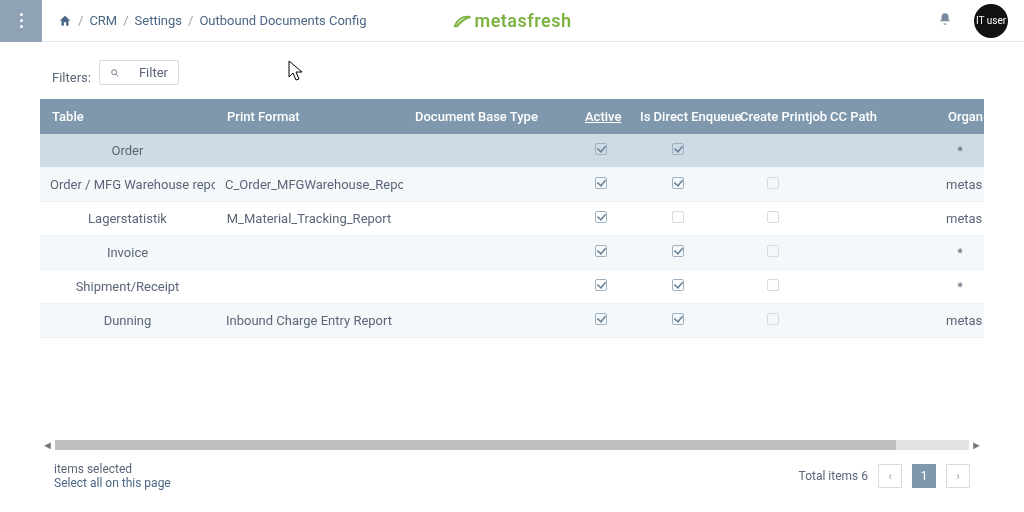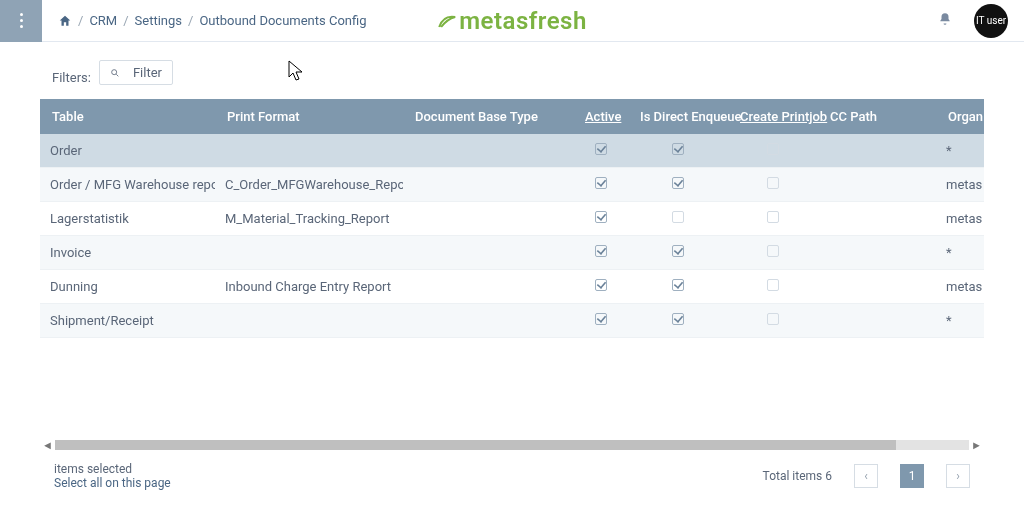--- a/index.html
+++ b/index.html
@@ -58,21 +58,21 @@
   }
   .home-icn svg { display:block; }
   .logo {
     position: absolute;
     left: 50%;
     transform: translateX(-50%);
     display: flex;
     align-items: center;
     color: #7cb342;
     font-weight: 600;
-    font-size: 24px;
+    font-size: 18px;
     letter-spacing: 0.5px;
   }
   .logo svg { margin-right: 2px; }
   .top-right {
     position: absolute;
     right: 16px;
     display: flex;
     align-items: center;
     gap: 22px;
   }
@@ -98,21 +98,21 @@
     font-size: 13px;
     color: #5a6678;
   }
   .filter-btn {
     border: 1px solid #d6dde4;
     background: #fff;
     padding: 4px 10px;
     border-radius: 2px;
     display: flex;
     align-items: center;
-    gap: 13px;
+    gap: 19px;
     cursor: pointer;
     color: #5a6678;
   }
   .filter-btn svg { width: 10px; height: 10px; }
   .table-wrap {
     margin: 0 40px;
     position: relative;
   }
   table {
     width: 100%;
@@ -128,20 +128,21 @@
     font-size: 13px;
     white-space: nowrap;
   }
   tbody td {
     padding: 9px 10px;
     color: #5a6678;
     font-size: 13px;
     border-bottom: 1px solid #edf1f4;
     white-space: nowrap;
     overflow: hidden;
+    text-align: center;
   }
   tbody tr:nth-child(even) td { background: #f5f8fa; }
   tbody tr.selected td { background: #cfdbe4; }
   .chk {
     display: inline-block;
     width: 12px; height: 12px;
     border: 1px solid #9fb0c0;
     border-radius: 2px;
     position: relative;
     margin: 0 auto;
@@ -184,21 +185,21 @@
     font-size: 12px;
     color: #5a6678;
   }
   .footer .left a {
     color: #4a6684;
     cursor: pointer;
   }
   .pager {
     display: flex;
     align-items: center;
-    gap: 22px;
+    gap: 10px;
   }
   .pg-btn {
     width: 24px; height: 24px;
     border: 1px solid #d6dde4;
     display: flex; align-items:center; justify-content:center;
     font-size: 12px;
     color: #96a2af;
     cursor: pointer;
   }
   .pg-btn.current {
@@ -279,21 +280,21 @@
         <col class="c-cc">
         <col class="c-org">
     </colgroup>
     <thead>
         <tr id="hdr-row">
           <th>Table</th>
           <th>Print Format</th>
           <th>Document Base Type</th>
           <th style="text-align: left; text-decoration: underline;">Active</th>
           <th style="text-align: center;">Is Direct Enqueue</th>
-          <th style="text-align: center; text-decoration: underline;">Create Printjob</th>
+          <th style="text-align: center;">Create Printjob</th>
           <th>CC Path</th>
           <th>Organ</th>
         </tr>
       </thead>
     <tbody id="tbody">
         <tr class="selected">
           <td>Order</td>
           <td></td>
           <td></td>
           <td class="center"><span class="chk on"></span></td>
@@ -326,38 +327,38 @@
           <td>Invoice</td>
           <td></td>
           <td></td>
           <td class="center"><span class="chk on"></span></td>
           <td class="center"><span class="chk on"></span></td>
           <td class="center"><span class="chk off"></span></td>
           <td></td>
           <td>*</td>
         </tr>
         <tr>
+          <td>Shipment/Receipt</td>
+          <td></td>
+          <td></td>
+          <td class="center"><span class="chk on"></span></td>
+          <td class="center"><span class="chk on"></span></td>
+          <td class="center"><span class="chk off"></span></td>
+          <td></td>
+          <td>*</td>
+        </tr>
+        <tr>
           <td>Dunning</td>
           <td>Inbound Charge Entry Report</td>
           <td></td>
           <td class="center"><span class="chk on"></span></td>
           <td class="center"><span class="chk on"></span></td>
           <td class="center"><span class="chk off"></span></td>
           <td></td>
           <td>metas</td>
-        </tr>
-        <tr>
-          <td>Shipment/Receipt</td>
-          <td></td>
-          <td></td>
-          <td class="center"><span class="chk on"></span></td>
-          <td class="center"><span class="chk on"></span></td>
-          <td class="center"><span class="chk off"></span></td>
-          <td></td>
-          <td>*</td>
         </tr>
       </tbody>
   </table>
 </div>
 
 <div class="hscroll">
   <span class="arrow">◄</span>
   <div class="track">
     <div class="thumb"></div>
   </div>

